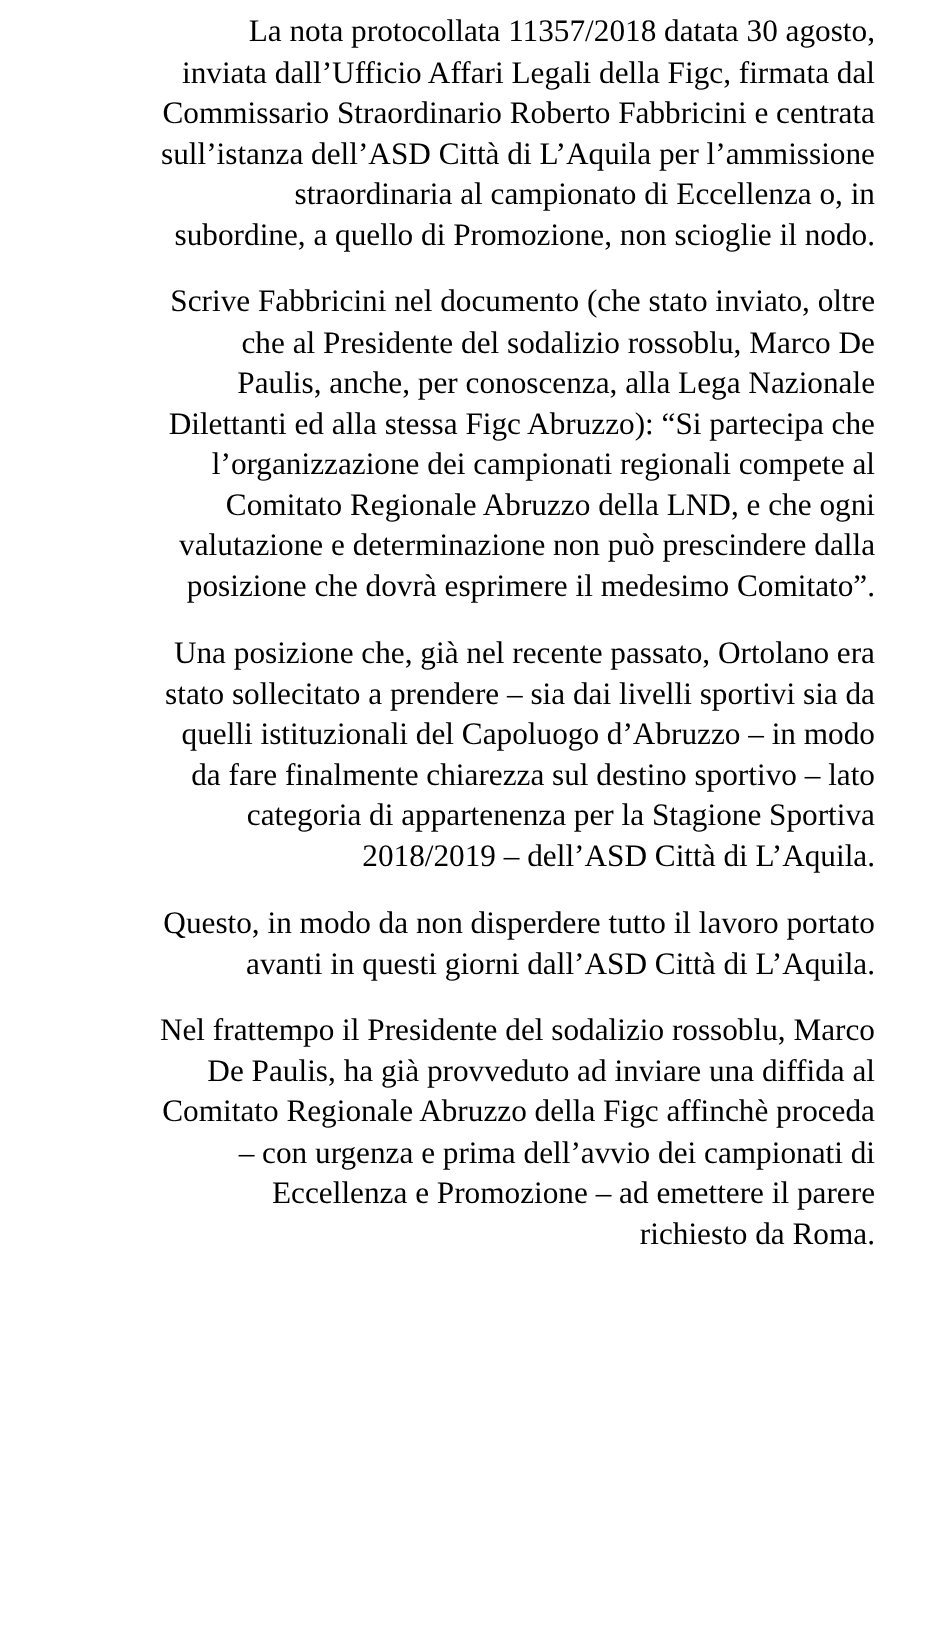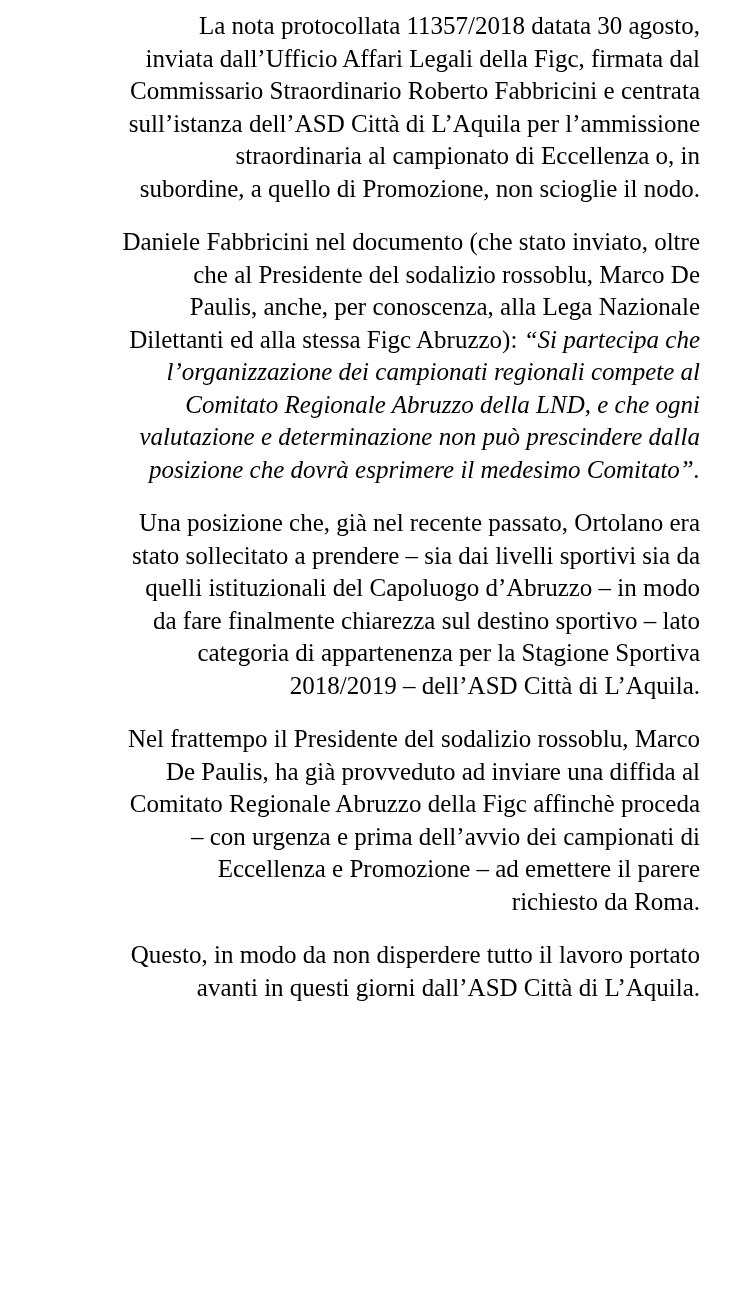--- a/index.html
+++ b/index.html
@@ -23,54 +23,53 @@
     font-size: 25px;
     line-height: 32.5px;
     white-space: pre;        
     letter-spacing: 0px;
     text-align: right;
   }
   .para:last-child {
     margin-bottom: 0;
   }
   .quote-italic {
-    font-style: italic;
   }
 </style>
 </head>
 <body>
 
 <div class="article">
   <p class="para">La nota protocollata 11357/2018 datata 30 agosto,
 inviata dall’Ufficio Affari Legali della Figc, firmata dal
 Commissario Straordinario Roberto Fabbricini e centrata
 sull’istanza dell’ASD Città di L’Aquila per l’ammissione
 straordinaria al campionato di Eccellenza o, in
 subordine, a quello di Promozione, non scioglie il nodo.</p>
 
 
-  <p class="para"><span>Daniele Fabbricini nel documento (che stato inviato, oltre
+  <p class="para"><span>Scrive Fabbricini nel documento (che stato inviato, oltre
 che al Presidente del sodalizio rossoblu, Marco De
 Paulis, anche, per conoscenza, alla Lega Nazionale
 Dilettanti ed alla stessa Figc Abruzzo): </span><span class="quote-italic">“Si partecipa che
 l’organizzazione dei campionati regionali compete al
 Comitato Regionale Abruzzo della LND, e che ogni
 valutazione e determinazione non può prescindere dalla
 posizione che dovrà esprimere il medesimo Comitato”.</span></p>
 
 
   <p class="para">Una posizione che, già nel recente passato, Ortolano era
 stato sollecitato a prendere – sia dai livelli sportivi sia da
 quelli istituzionali del Capoluogo d’Abruzzo – in modo
 da fare finalmente chiarezza sul destino sportivo – lato
 categoria di appartenenza per la Stagione Sportiva
 2018/2019 – dell’ASD Città di L’Aquila.</p>
 
+  <p class="para">Questo, in modo da non disperdere tutto il lavoro portato
+avanti in questi giorni dall’ASD Città di L’Aquila.</p>
+
   <p class="para">Nel frattempo il Presidente del sodalizio rossoblu, Marco
 De Paulis, ha già provveduto ad inviare una diffida al
 Comitato Regionale Abruzzo della Figc affinchè proceda
 – con urgenza e prima dell’avvio dei campionati di
 Eccellenza e Promozione – ad emettere il parere
 richiesto da Roma.</p>
-
-  <p class="para">Questo, in modo da non disperdere tutto il lavoro portato
-avanti in questi giorni dall’ASD Città di L’Aquila.</p>
 </div>
 
 </body></html>

